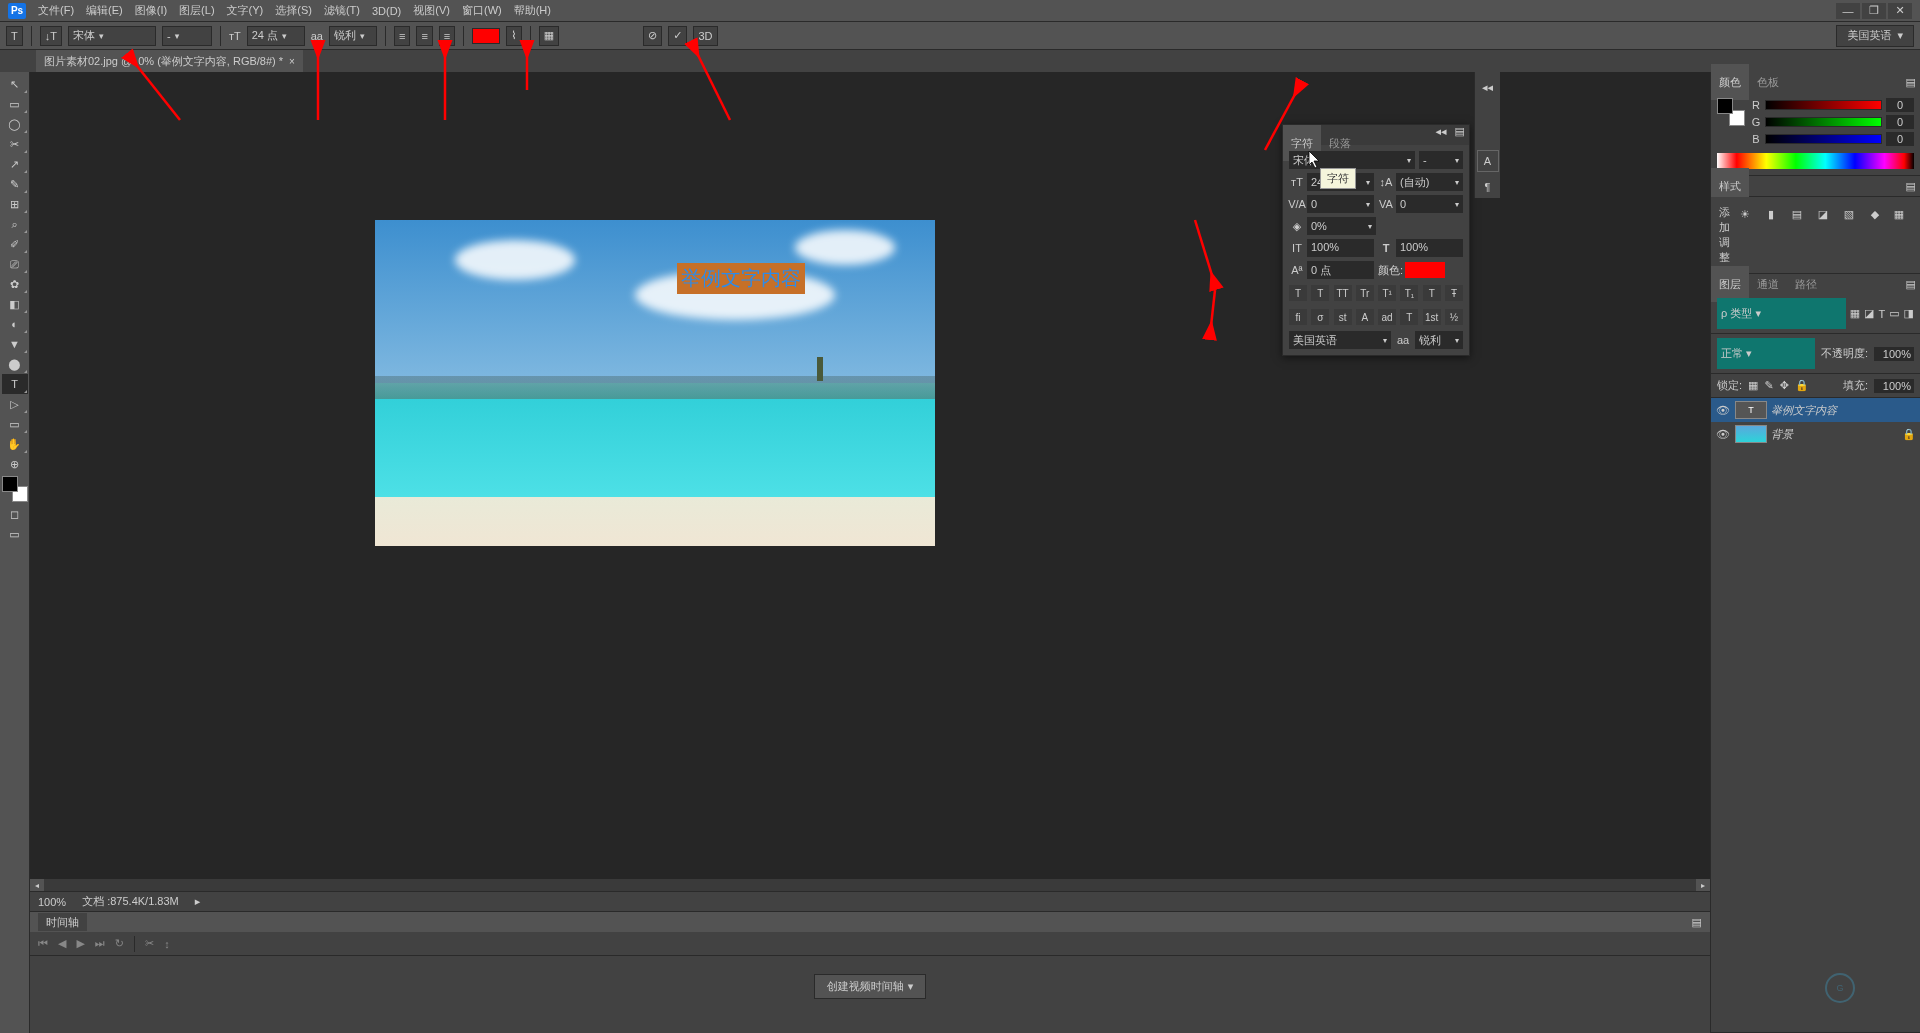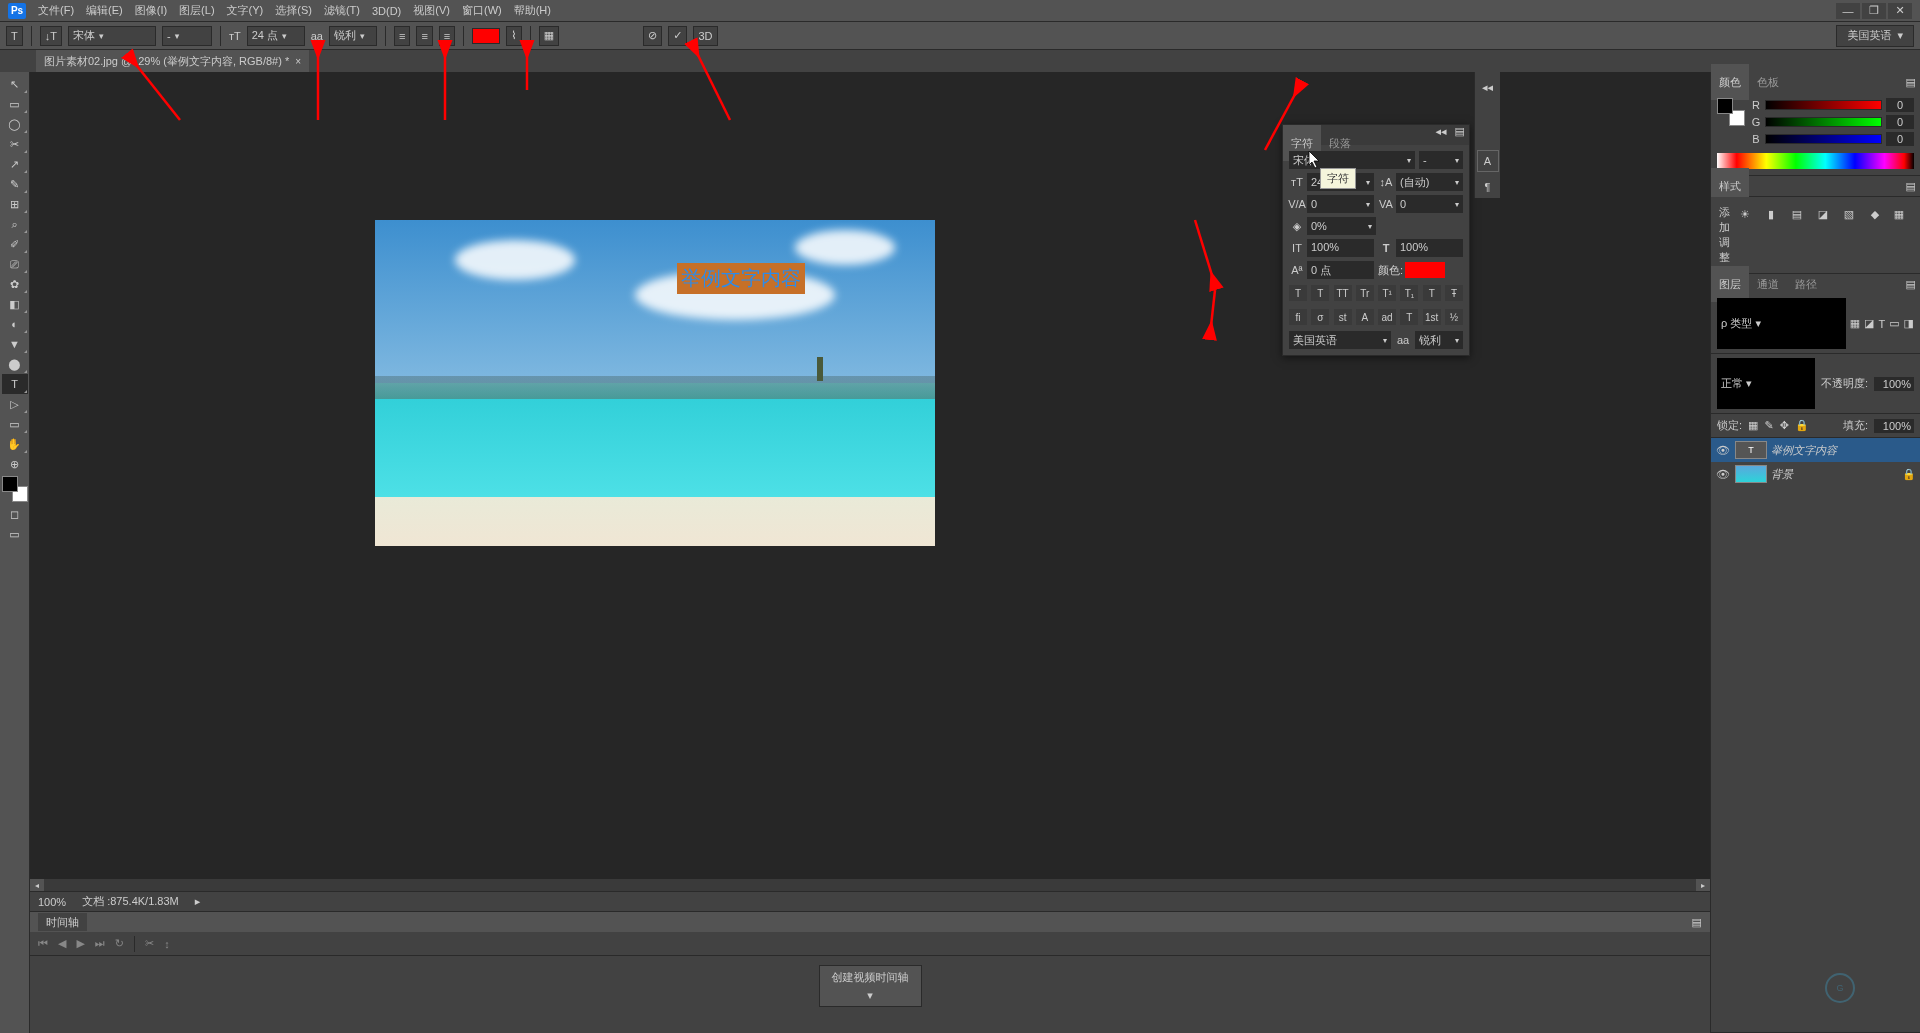--- a/index.html
+++ b/index.html
@@ -46,21 +46,21 @@
 .scrollbar-h { position: absolute; bottom: 142px; left: 0; right: 0; height: 12px; background: #424242; display: flex; }
 .scroll-track { flex: 1; background: #3a3a3a; }
 .scroll-btn { width: 14px; background: #535353; display: flex; align-items: center; justify-content: center; font-size: 8px; }
 
 .timeline { position: absolute; bottom: 0; left: 0; right: 0; height: 122px; background: #424242; border-top: 1px solid #2a2a2a; }
 .timeline-header { height: 20px; background: #535353; display: flex; align-items: center; padding: 0 8px; }
 .timeline-tab { padding: 0 8px; background: #424242; height: 18px; display: flex; align-items: center; }
 .timeline-controls { height: 24px; display: flex; align-items: center; padding: 0 8px; gap: 10px; border-bottom: 1px solid #2a2a2a; }
 .tl-btn { color: #888; }
 .timeline-body { flex: 1; display: flex; align-items: center; justify-content: center; height: 60px; }
-.create-btn { padding: 4px 12px; background: #535353; border: 1px solid #2a2a2a; display: flex; align-items: center; gap: 4px; flex-direction: column; }
+.create-btn { padding: 4px 12px; background: #535353; border: 1px solid #2a2a2a; display: flex; align-items: center; gap: 4px; }
 
 .right-panels { width: 210px; background: #424242; border-left: 1px solid #2a2a2a; display: flex; flex-direction: column; }
 .collapsed-panels { position: absolute; right: 210px; top: 0; width: 26px; background: #424242; border-left: 1px solid #2a2a2a; display: flex; flex-direction: column; padding-top: 4px; gap: 4px; }
 .collapsed-icon { width: 22px; height: 22px; display: flex; align-items: center; justify-content: center; color: #ccc; margin: 0 auto; }
 
 .panel { border-bottom: 1px solid #2a2a2a; }
 .panel-tabs { height: 20px; background: #424242; display: flex; align-items: center; }
 .panel-tab { padding: 0 8px; height: 36px; display: flex; align-items: center; color: #999; }
 .panel-tab.active { background: #535353; color: #ccc; }
 .panel-body { padding: 6px; background: #424242; }
@@ -75,21 +75,21 @@
 .slider-b { background: linear-gradient(90deg, #000, #00f); }
 .slider-val { width: 28px; background: #2a2a2a; text-align: center; padding: 1px; }
 .spectrum { height: 16px; background: linear-gradient(90deg, #fff 0%, #f00 10%, #ff0 25%, #0f0 40%, #0ff 55%, #00f 70%, #f0f 85%, #f00 95%, #000 100%); margin-top: 4px; }
 
 .adjust-panel { display: flex; flex-direction: row; gap: 6px; padding: 8px; }
 .adjust-row { display: flex; gap: 8px; justify-content: center; }
 .adjust-icon { width: 18px; height: 18px; display: flex; align-items: center; justify-content: center; color: #ccc; }
 
 .layers-panel .panel-body { padding: 0; }
 .layer-controls { padding: 4px 6px; display: flex; gap: 4px; align-items: center; border-bottom: 1px solid #2a2a2a; }
-.layer-select { flex: 1; background: #000000; padding: 18px 4px; }
+.layer-select { flex: 1; background: #0f766e; padding: 8px 4px; }
 .layer-row2 { padding: 4px 6px; display: flex; gap: 6px; align-items: center; border-bottom: 1px solid #2a2a2a; }
 .layer-input { width: 40px; background: #2a2a2a; text-align: right; padding: 1px 3px; }
 .layer-lock { padding: 4px 6px; display: flex; gap: 6px; align-items: center; border-bottom: 1px solid #2a2a2a; }
 .layer-list { min-height: 180px; }
 .layer-item { display: flex; align-items: center; height: 24px; padding: 0 4px; gap: 4px; }
 .layer-item.active { background: #2a5a8a; }
 .layer-eye { width: 16px; text-align: center; }
 .layer-thumb { width: 32px; height: 18px; background: #666; border: 1px solid #888; display: flex; align-items: center; justify-content: center; font-size: 9px; }
 .layer-thumb.text { background: #555; color: #fff; }
 .layer-name { flex: 1; font-style: italic; }
@@ -164,21 +164,21 @@
   <div class="opt-btn">3D</div>
   <div class="workspace-btn">
       <span>美国英语</span> 
       <span style="margin-left:6px">▾</span>
     </div>
 </div>
 
 <div class="tab-bar">
   <div class="doc-tab">
     <span>图片素材02.jpg @</span>
-    <span>29% (举例文字内容, RGB/8#) *</span>
+    <span>0% (举例文字内容, RGB/8#) *</span>
     <span class="tab-close">×</span>
   </div>
 </div>
 
 <div class="main-area">
 
   <div class="toolbox">
     <div class="tool">
         <span>↖</span>
         <span class="tool-tri"></span>

